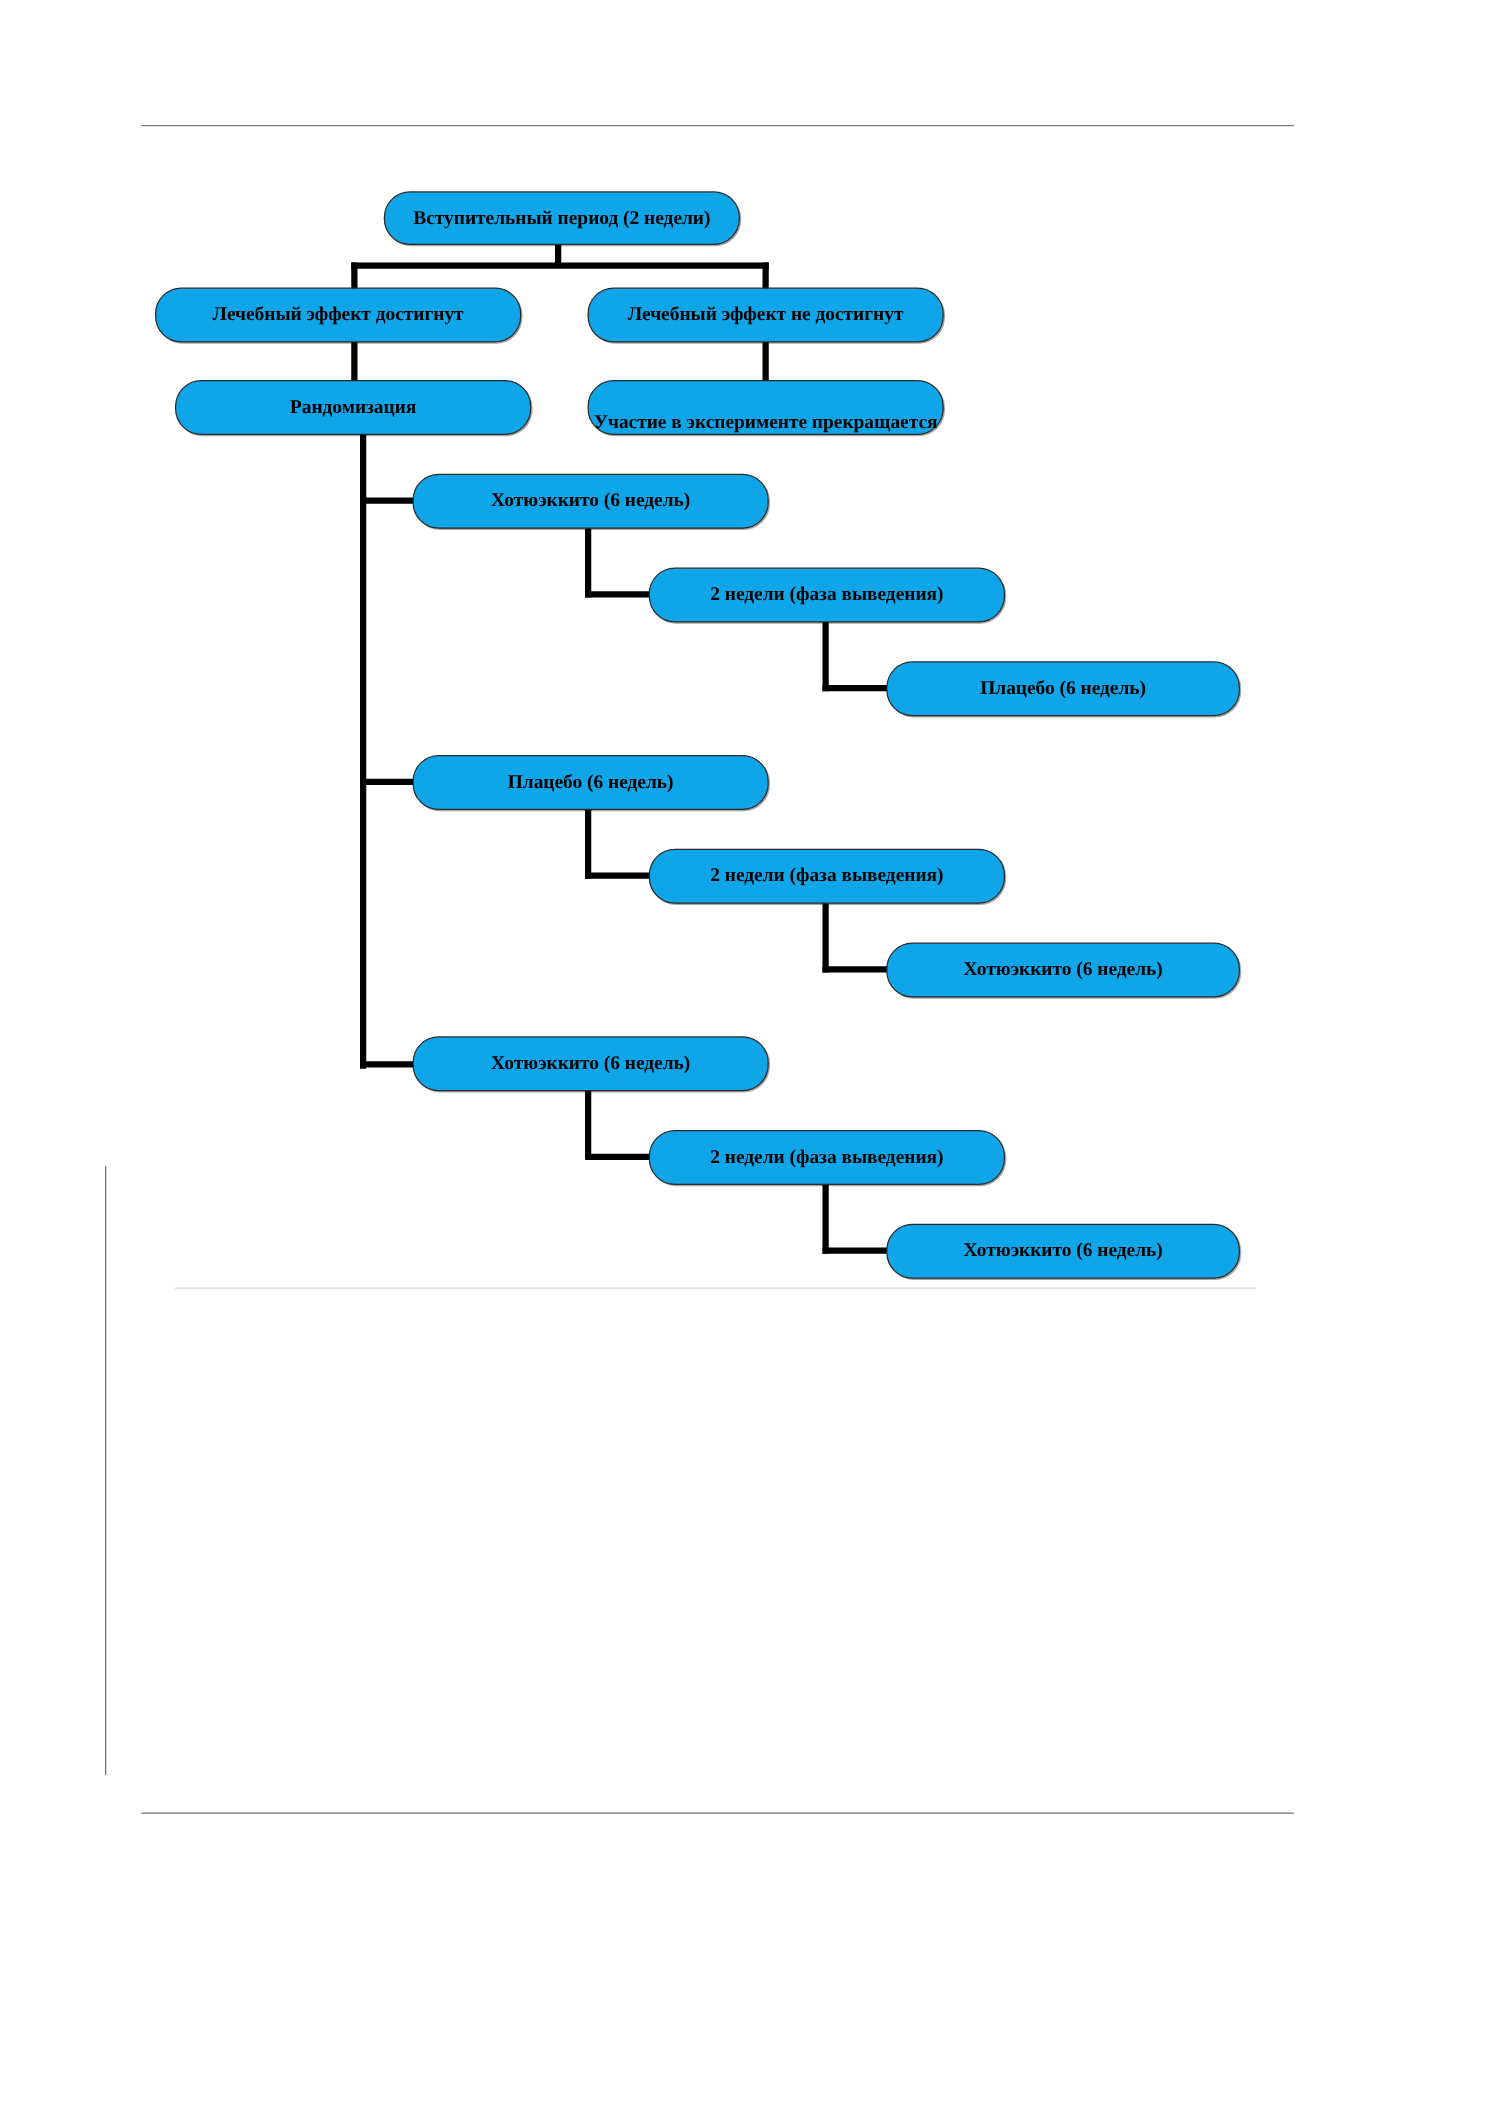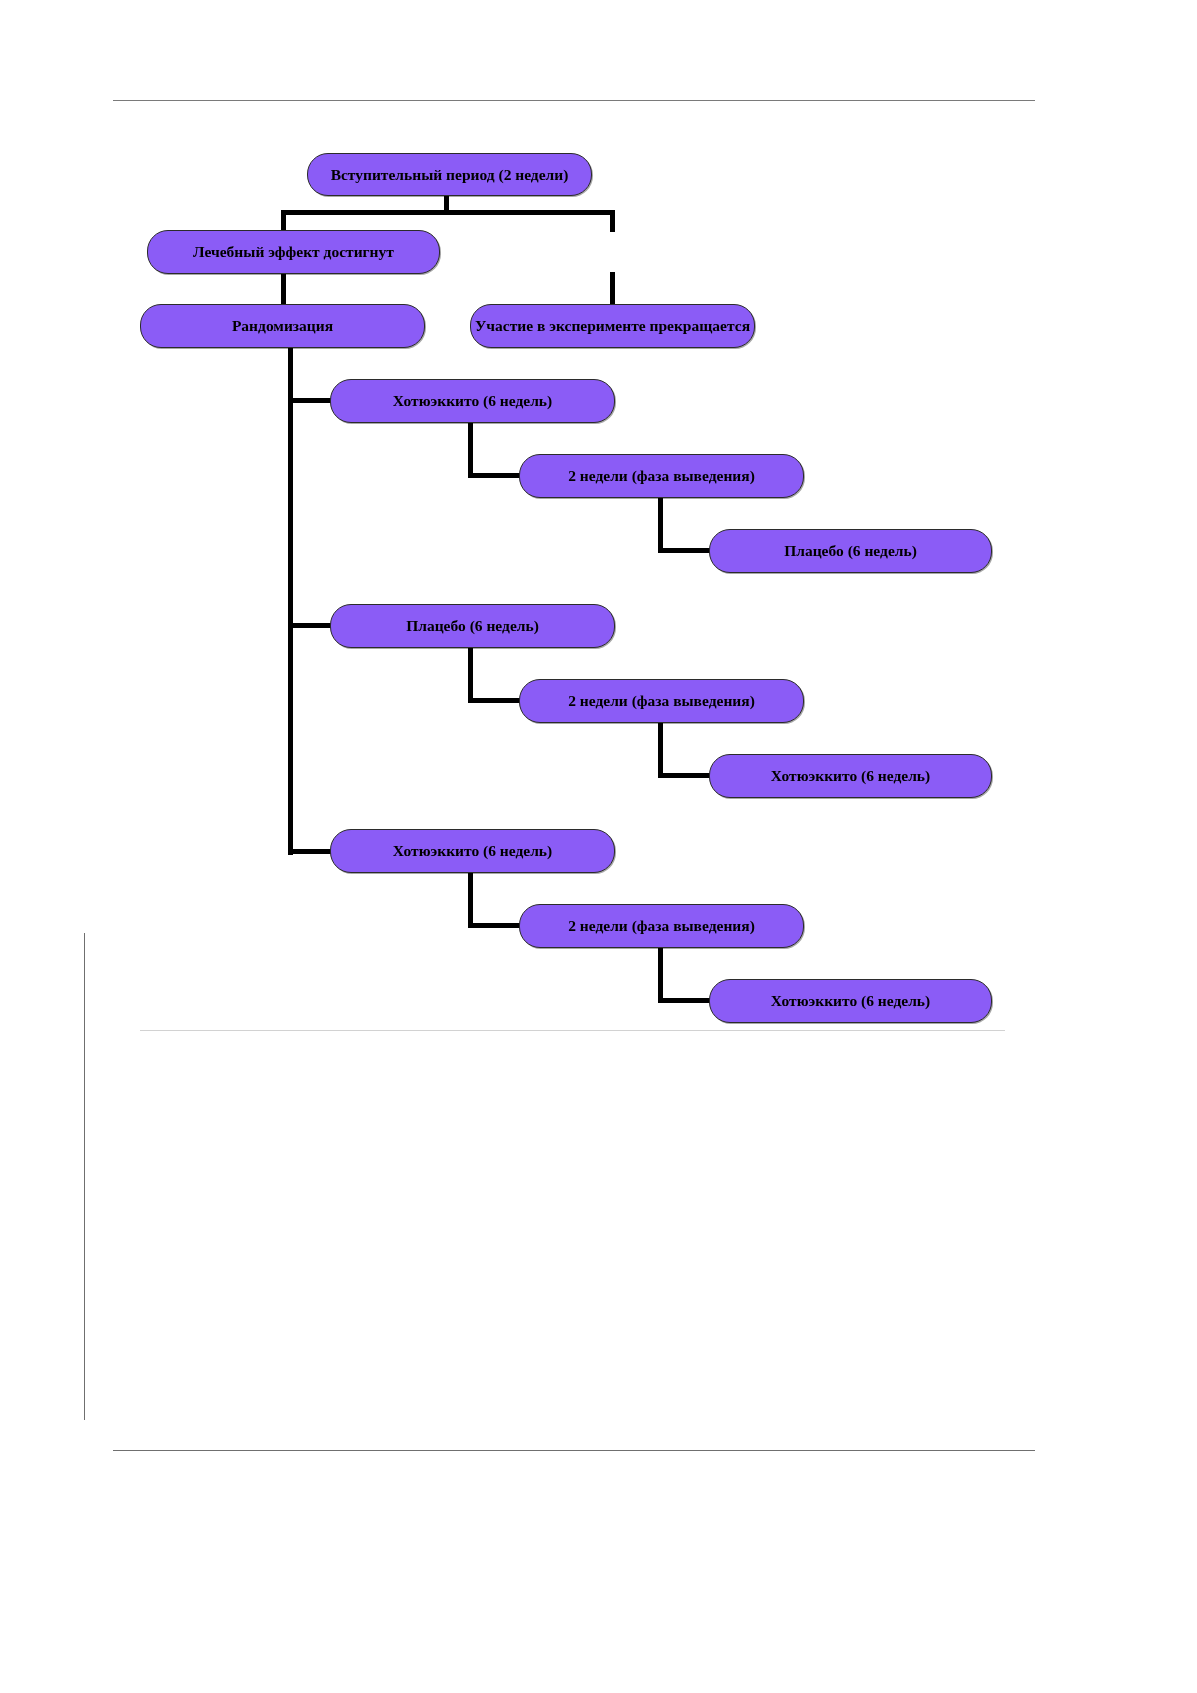--- a/index.html
+++ b/index.html
@@ -56,32 +56,32 @@
   .chart {
     position: absolute;
     left: 0;
     top: 0;
     width: 1197px;
     height: 1693px;
   }
   .node {
     position: absolute;
     box-sizing: border-box;
-    background: #8b5cf6;
+    background: #0ea5e9;
     border: 1.6px solid #2b2b2b;
     border-radius: 21px;
     display: flex;
     align-items: center;
     justify-content: center;
     text-align: center;
     font-weight: bold;
     font-size: 15.5px;
     color: #000000;
     line-height: 1.15;
-    padding: 12px 8px;
+    padding: 0 8px;
     box-shadow: 1px 1px 0 rgba(0,0,0,0.35);
   }
   .node-label {
     display: block;
     white-space: nowrap;
   }
 
   
   .conn {
     position: absolute;
@@ -131,24 +131,27 @@
     <div class="conn h" style="left:288px; top:849px; width:45px;"></div>
     <div class="conn v" style="left:468px; top:872px; height:56px;"></div>
     <div class="conn h" style="left:468px; top:923px; width:54px;"></div>
     <div class="conn v" style="left:658px; top:947px; height:56px;"></div>
     <div class="conn h" style="left:658px; top:998px; width:54px;"></div>
 
     <div class="node" style="left:307px; top:153px; width:285px; height:43px;">
       <span class="node-label">Вступительный период (2 недели)</span>
     </div>
 
-    <div class="node" style="left:147px; top:230px; width:293px; height:44px;align-items:center;">
+    <div class="node" style="left:124px; top:230px; width:293px; height:44px;align-items:center;">
       <span class="node-label">Лечебный эффект достигнут</span>
     </div>
 
+    <div class="node" style="left:470px; top:230px; width:285px; height:44px;">
+      <span class="node-label">Лечебный эффект не достигнут</span>
+    </div>
 
     <div class="node" style="left:140px; top:304px; width:285px; height:44px;">
       <span class="node-label">Рандомизация</span>
     </div>
 
     <div class="node" style="left:470px; top:304px; width:285px; height:44px;align-items:flex-end;">
       <span class="node-label">Участие в эксперименте  прекращается</span>
     </div>
 
     <div class="node" style="left:330px; top:379px; width:285px; height:44px;">

